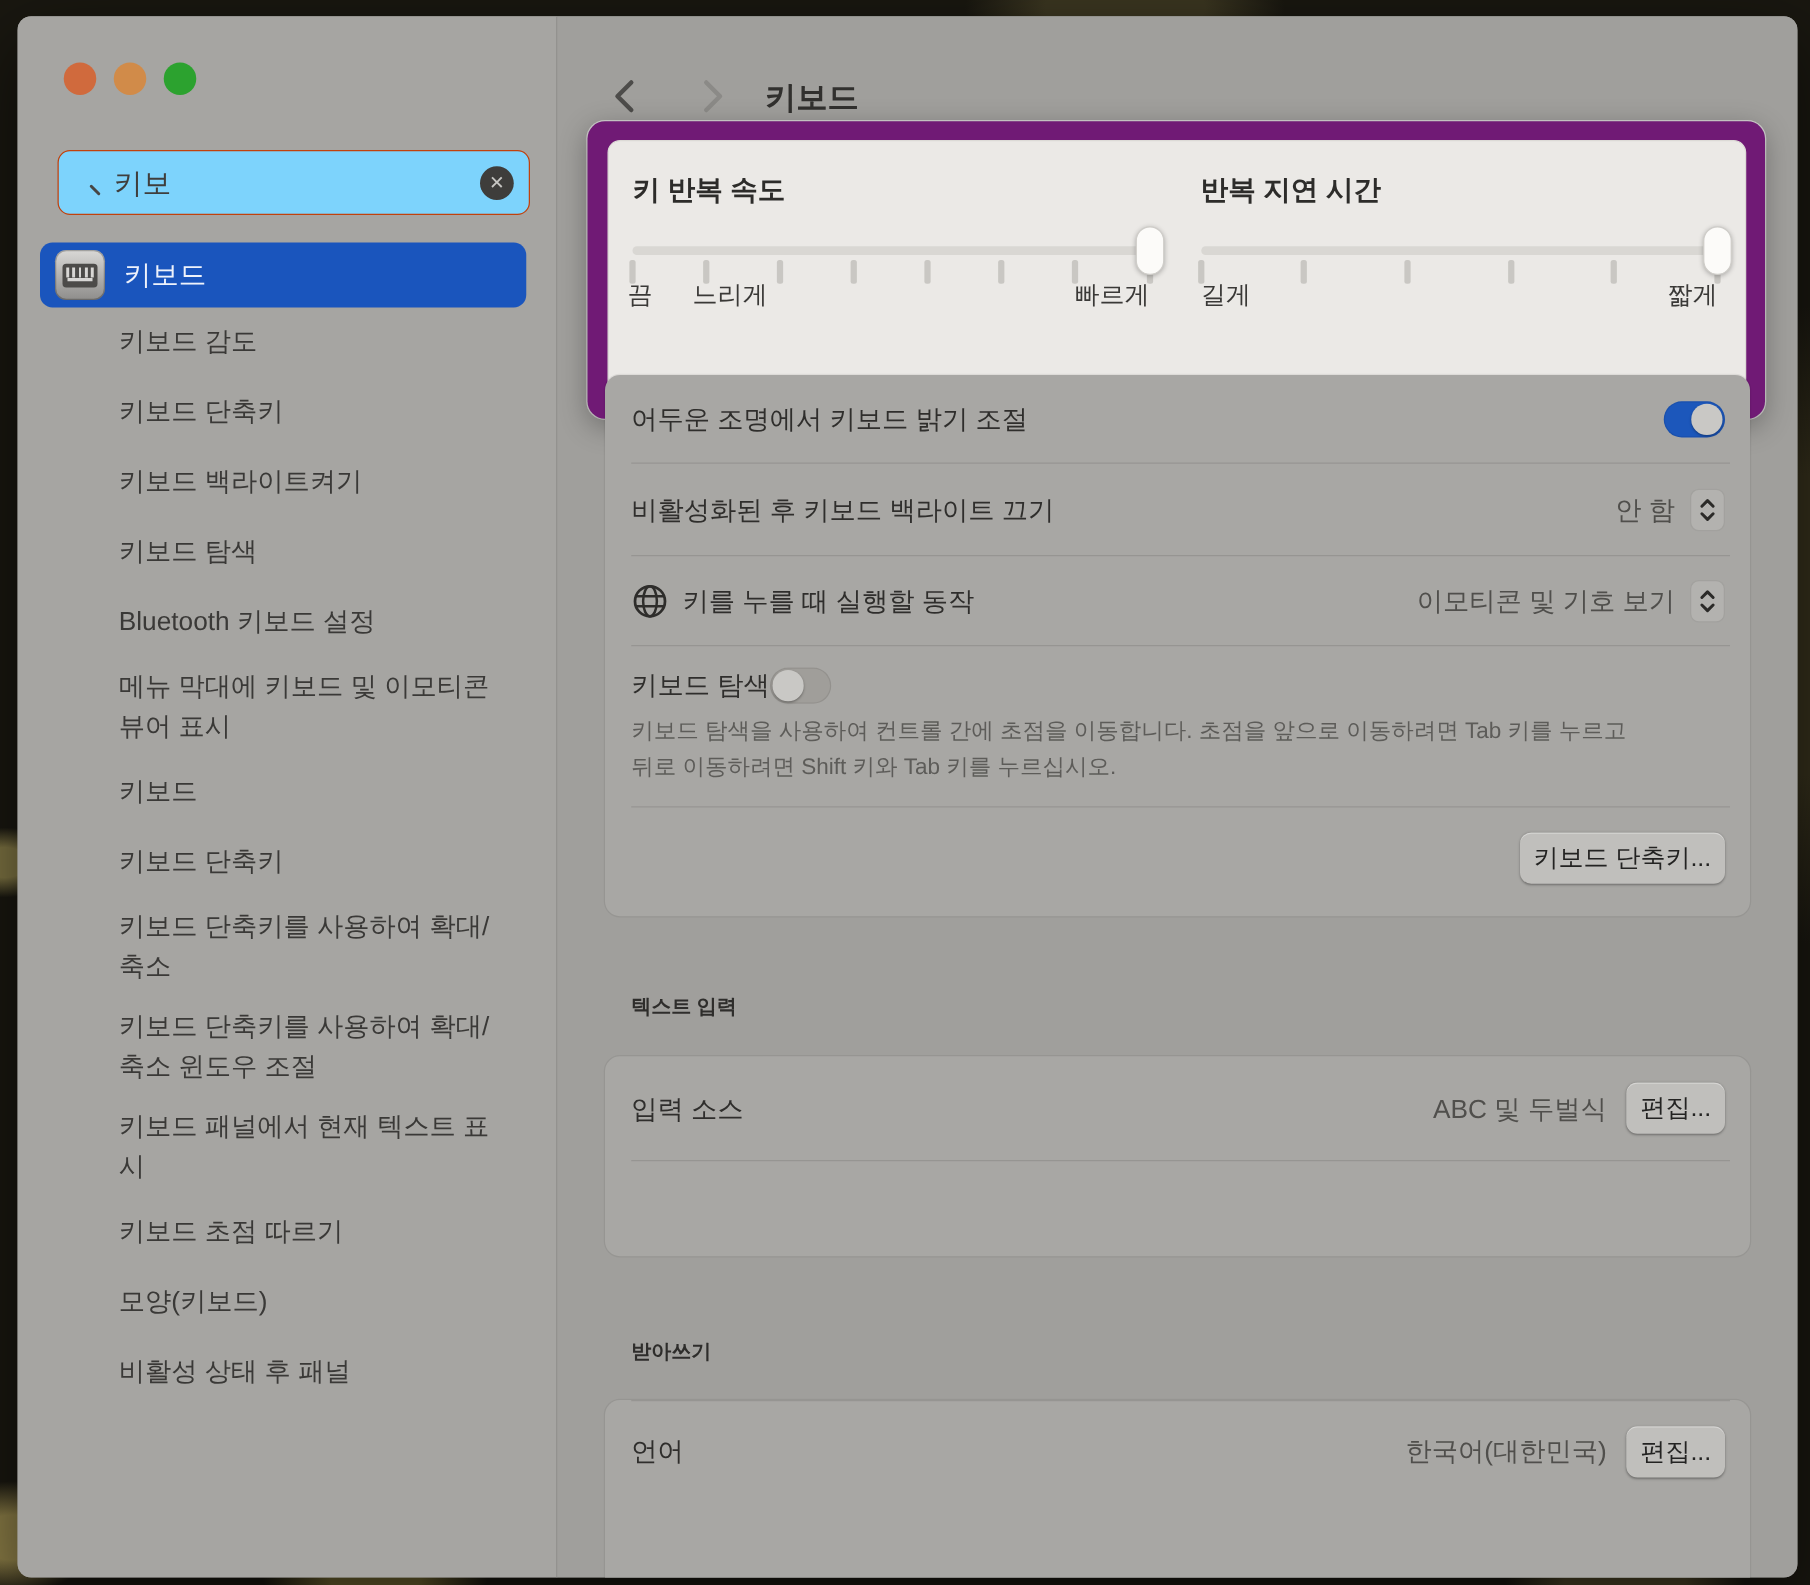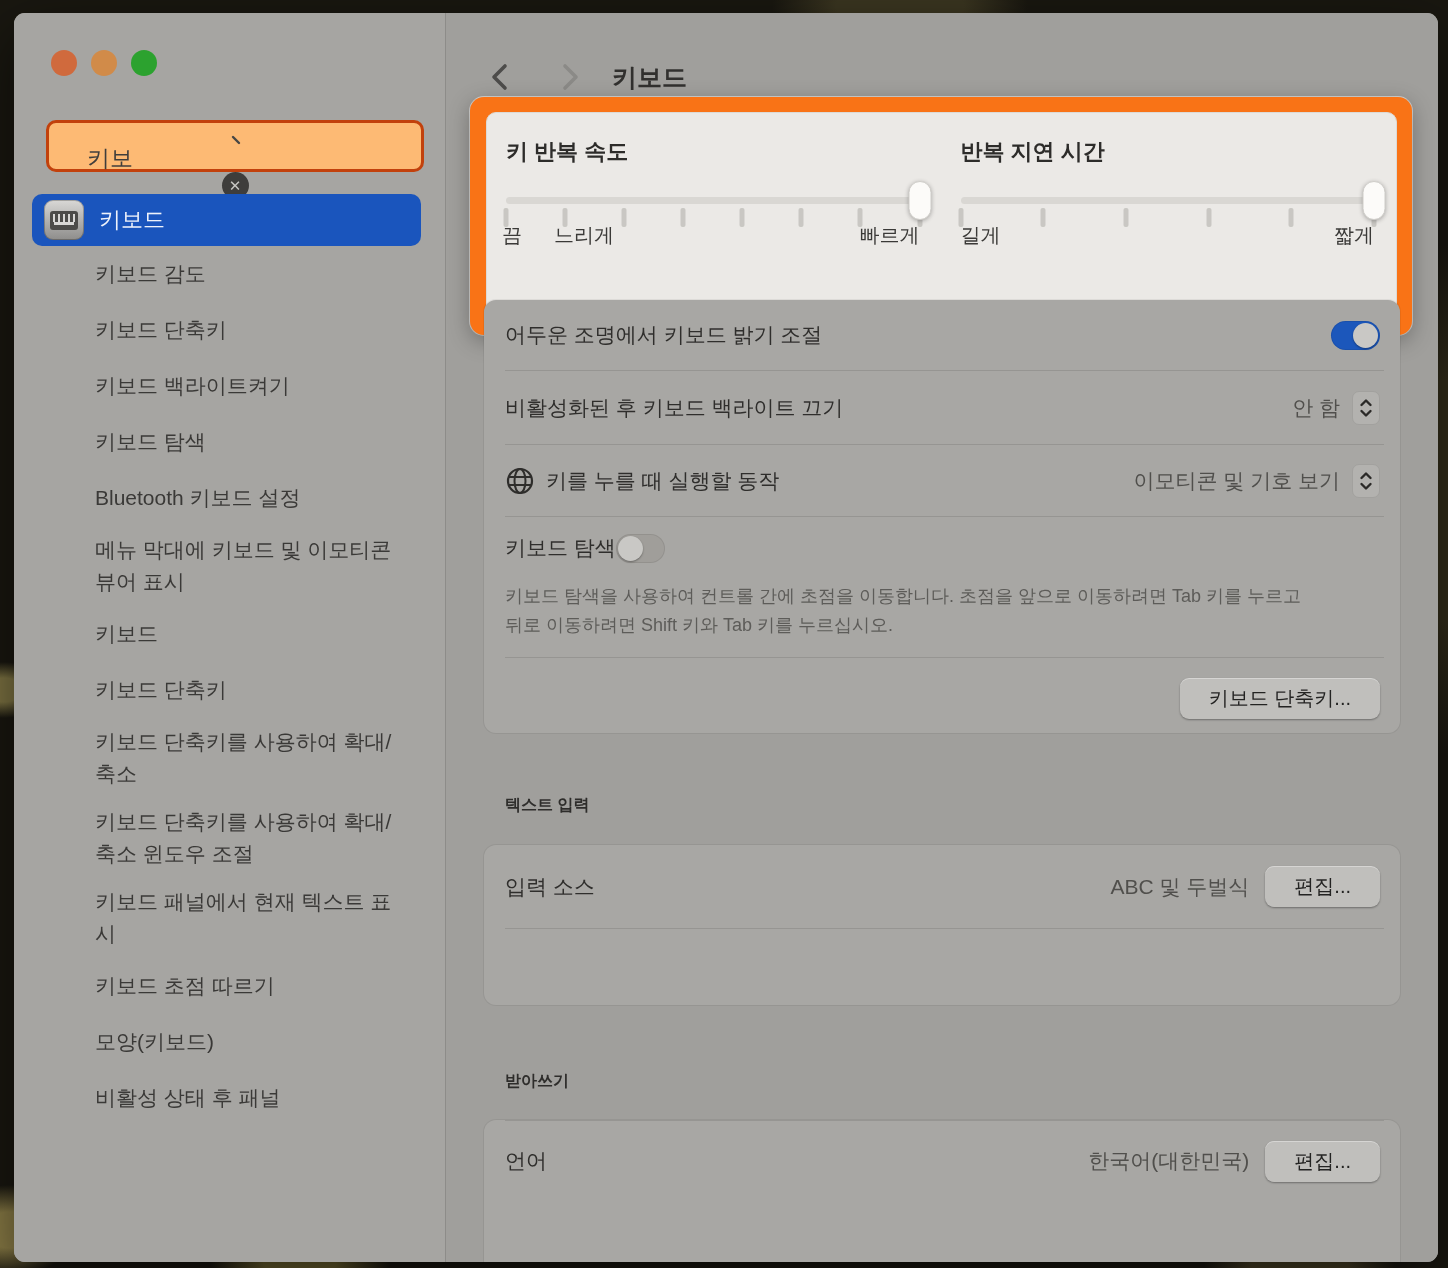--- a/index.html
+++ b/index.html
@@ -21,22 +21,22 @@
   .window { position:absolute; left:14px; top:13px; width:1424px; height:1249px;
     border-radius:11px; overflow:hidden; display:flex;
     box-shadow:0 22px 60px rgba(0,0,0,.55); background:#a09f9c; }
 
   
   .sidebar { width:432px; flex:none; background:#a6a5a2; border-right:1px solid #8d8c89; position:relative; }
   .traffic { position:absolute; top:37px; left:37px; display:flex; gap:14px; }
   .traffic span { width:26px; height:26px; border-radius:50%; display:block; }
 
   .searchbox { position:absolute; left:32px; top:107px; width:378px; height:52px;
-    background:#fdba74; border:3px solid #c2410c; border-radius:10px;
-    display:flex; align-items:center; padding:0 12px;flex-direction:column; }
+    background:#7dd3fc; border:1px solid #c2410c; border-radius:10px;
+    display:flex; align-items:center; padding:0 12px; }
   .searchbox input { flex:1; border:none; outline:none; background:transparent;
     font-size:23px; color:#3f3e3c; font-family:inherit; min-width:0; }
   .search-glyph { flex:none; margin-right:10px; }
   .clear-btn { flex:none; width:27px; height:27px; border-radius:50%; background:#3e3d3b;
     color:#c7c6c3; font-size:15px; line-height:27px; text-align:center; cursor:pointer; }
 
   .nav { position:absolute; left:18px; top:181px; right:24px; }
   .nav-selected { height:52px; border-radius:10px; background:#1a55bd; display:flex;
     align-items:center; padding:0 12px; gap:15px; color:#eef2fb; font-size:22px; }
   .nav-item { padding:12px 0 12px 63px; line-height:32px; font-size:21px; color:#3a3937; width:363px; }
@@ -57,21 +57,21 @@
   .acc-icon { width:40px; height:40px; border-radius:9px; flex:none; background:#1563b6;
     display:flex; align-items:center; justify-content:center; }
 
   
   .main { flex:1; position:relative; background:#a09f9c; }
   .mheader { position:absolute; top:44px; left:0; display:flex; align-items:center; }
   .nav-arrow { width:40px; height:40px; display:flex; align-items:center; justify-content:center; }
   .mtitle { font-size:25px; font-weight:bold; color:#31302e; margin-left:22px; }
 
   .highlight { position:absolute; left:24px; top:84px; width:942px; height:238px;
-    background:#f97316; border-radius:14px;
+    background:#701a75; border-radius:14px;
     box-shadow:0 6px 22px rgba(0,0,0,.30), 0 0 0 1px rgba(255,255,255,.55); }
   .hl-card { position:absolute; left:16px; right:15px; top:15px; bottom:15px;
     background:#ebe9e6; border:1px solid #dcdad6; border-radius:10px;
     display:flex; }
   .sl-group { width:50%; padding:24px 22px 0 19px; position:relative; }
   .sl-title { font-size:22px; font-weight:bold; color:#2d2c2a; }
   .slider { position:relative; height:40px; margin-top:13px; }
   .sl-track { position:absolute; left:0; right:0; top:17px; height:7px; background:#d9d7d3; border-radius:4px; }
   .tick { position:absolute; top:11px; width:5px; height:19px; background:#c9c7c3; border-radius:2px; transform:translateX(-50%); }
   .thumb { position:absolute; top:1px; width:23px; height:39px; background:#fcfbf9;
@@ -92,21 +92,21 @@
     box-shadow:inset 0 0 0 1px rgba(0,0,0,.08); }
   .toggle .knob { position:absolute; top:2px; left:2px; width:25px; height:25px; border-radius:50%;
     background:#c9c8c5; box-shadow:0 1px 2px rgba(0,0,0,.35); }
   .toggle.on { background:#1c57bb; }
   .toggle.on .knob { left:auto; right:2px; }
 
   .stepper { width:28px; height:34px; border-radius:7px; background:#b3b2af; flex:none;
     border:1px solid #a2a19e; display:flex; align-items:center; justify-content:center; cursor:pointer; }
 
   .pushbtn { background:#c0bfbc; border:none; border-radius:9px; font-family:inherit;
-    font-size:20px; color:#232322; padding:7px 29px; cursor:pointer;
+    font-size:20px; color:#232322; padding:7px 11px; cursor:pointer;
     box-shadow:0 1px 2px rgba(0,0,0,.35), inset 0 1px 0 rgba(255,255,255,.35); }
 
   .desc { font-size:18px; line-height:29px; color:#5d5c59; }
   .section-title { position:absolute; left:59px; font-size:16px; font-weight:bold; color:#2e2d2b; }
 
   .kbnav-block { padding:17px 20px 17px 21px; }
   .kbnav-top { display:flex; align-items:flex-start; }
   .btn-row { display:flex; justify-content:flex-end; align-items:center; padding:20px 20px 20px 21px; }
 
   .dict-row { display:flex; align-items:flex-start; padding:19px 20px 14px 21px; gap:20px; }
@@ -266,21 +266,21 @@
       <div class="divider"></div>
 
       <div class="kbnav-block">
         <div class="kbnav-top">
           <span class="rlabel">키보드 탐색</span>
           <span class="grow"></span>
           <div class="toggle">
               <div class="knob"></div>
             </div>
         </div>
-        <div class="desc" style="width:810px; margin-top:19px">키보드 탐색을 사용하여 컨트롤 간에 초점을 이동합니다. 초점을 앞으로 이동하려면 Tab 키를 누르고 뒤로 이동하려면 Shift 키와 Tab 키를 누르십시오.</div>
+        <div class="desc" style="width:810px; margin-top:7px">키보드 탐색을 사용하여 컨트롤 간에 초점을 이동합니다. 초점을 앞으로 이동하려면 Tab 키를 누르고 뒤로 이동하려면 Shift 키와 Tab 키를 누르십시오.</div>
       </div>
       <div class="divider"></div>
 
       <div class="btn-row">
         <button class="pushbtn">키보드 단축키...</button>
       </div>
     </div>
 
     <div class="section-title" style="top:782px">텍스트 입력</div>
     <div class="card" style="top:832px; height:160px;">

